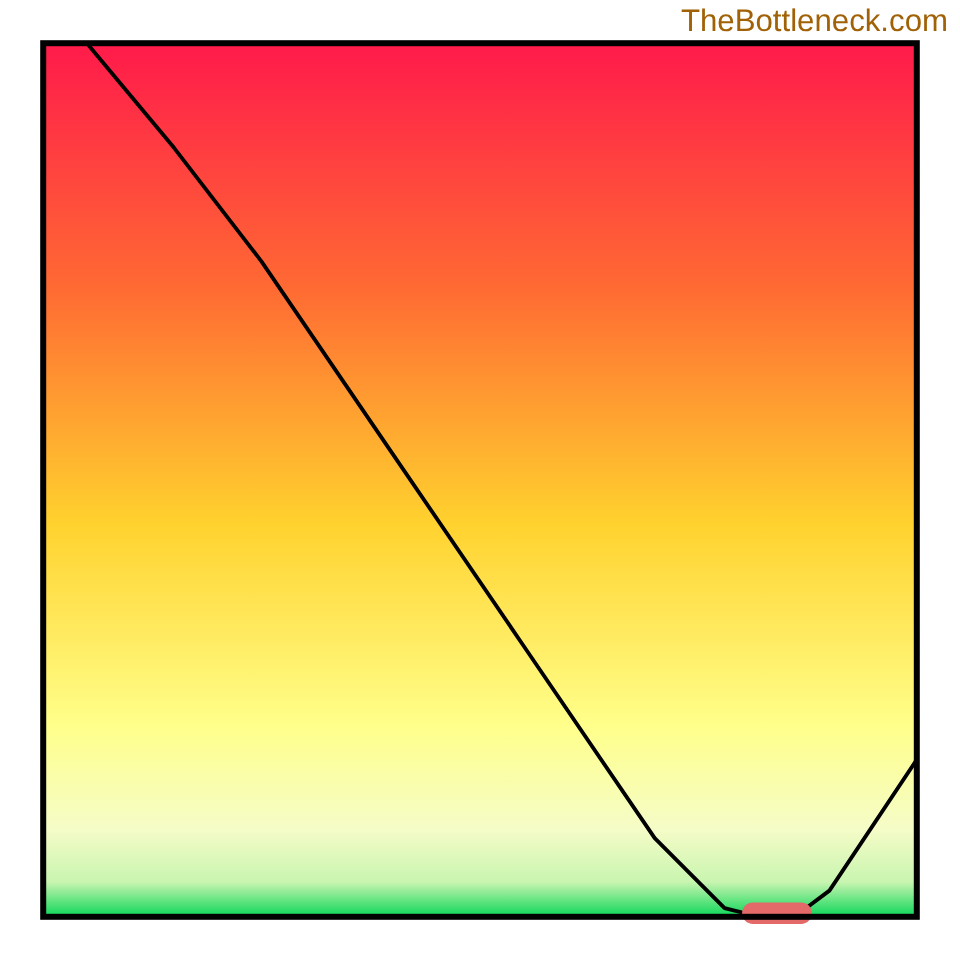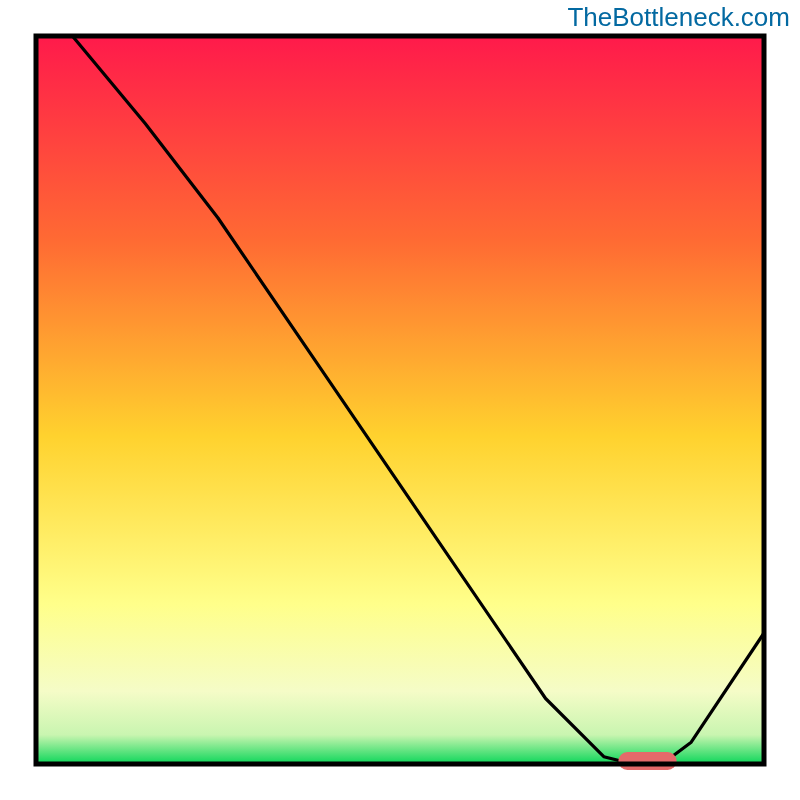--- a/index.html
+++ b/index.html
@@ -13,21 +13,21 @@
   }
   .chart-wrap {
     position: relative;
     width: 800px;
     height: 800px;
   }
   .watermark {
     position: absolute;
     top: 2px;
     right: 10px;
-    color: #0369a1;
+    color: #a16207;
     font-size: 26px;
     letter-spacing: 0px;
     font-weight: 500;
     z-index: 5;
   }
   svg.chart-canvas {
     position: absolute;
     inset: 0;
     width: 800px;
     height: 800px;

